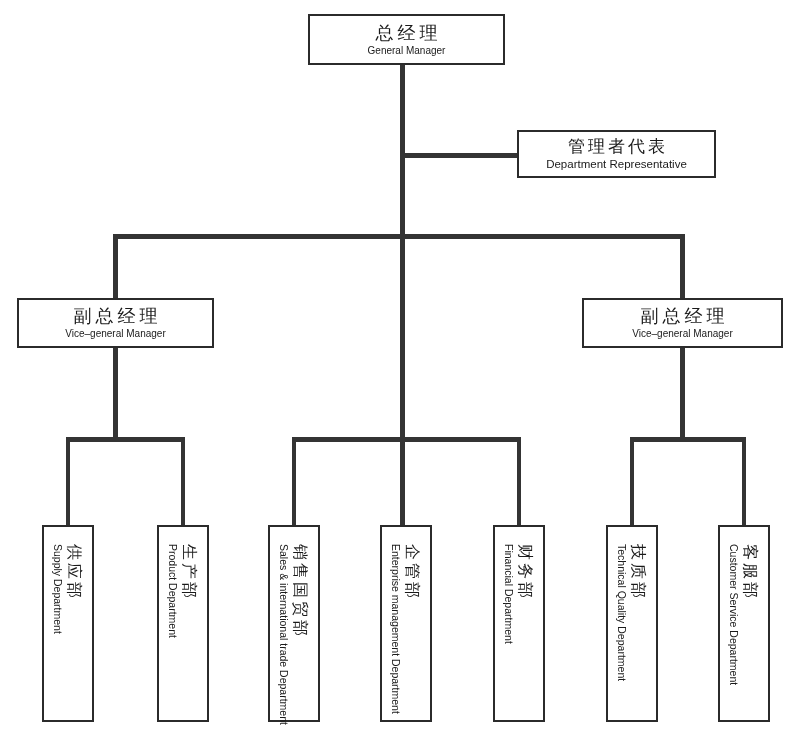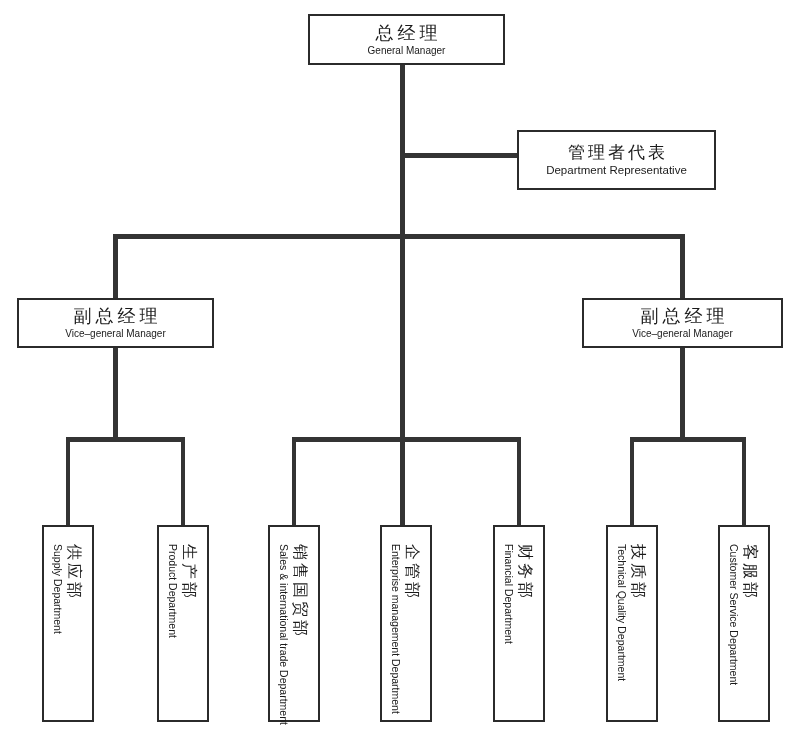--- a/index.html
+++ b/index.html
@@ -103,21 +103,21 @@
   <div class="line" style="left:680px; top:348px; width:5px; height:92px;"></div>
   <div class="line" style="left:630px; top:437px; width:116px; height:5px;"></div>
   <div class="line" style="left:630px; top:437px; width:4px; height:88px;"></div>
   <div class="line" style="left:742px; top:437px; width:4px; height:88px;"></div>
 
   <div class="node" style="left:308px; top:14px; width:197px; height:51px;">
     <div class="zh">总经理</div>
     <div class="en">General Manager</div>
   </div>
 
-  <div class="node" style="left:517px; top:130px; width:199px; height:60px;">
+  <div class="node" style="left:517px; top:130px; width:199px; height:48px;">
     <div class="zh" style="font-size:17px; letter-spacing:3px; text-indent:3px;">管理者代表</div>
     <div class="en" style="font-size:11.5px;">Department Representative</div>
   </div>
 
   <div class="node" style="left:17px; top:298px; width:197px; height:50px;">
     <div class="zh">副总经理</div>
     <div class="en">Vice–general Manager</div>
   </div>
 
   <div class="node" style="left:582px; top:298px; width:201px; height:50px;">

